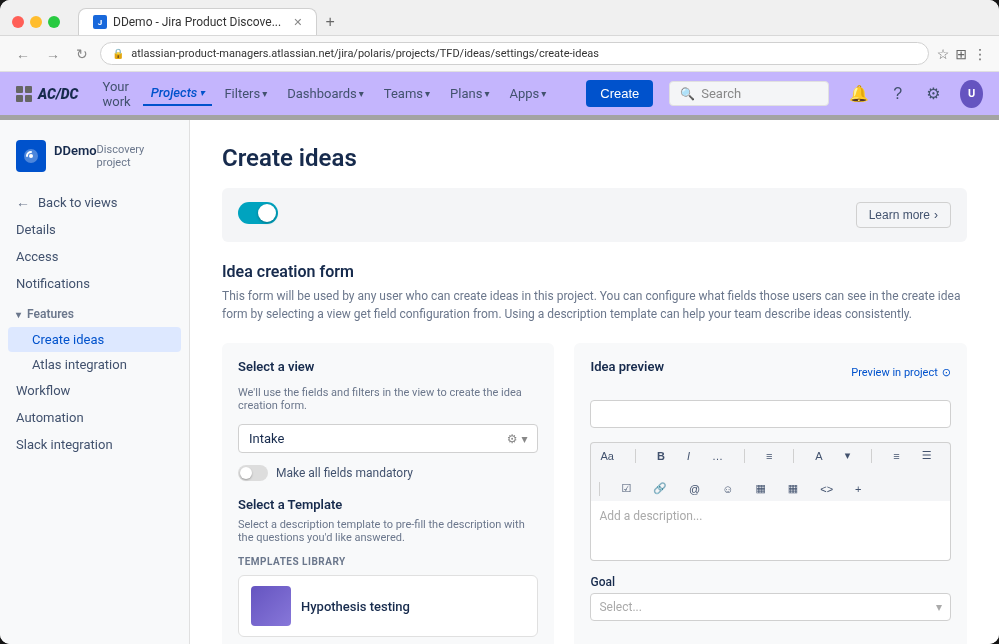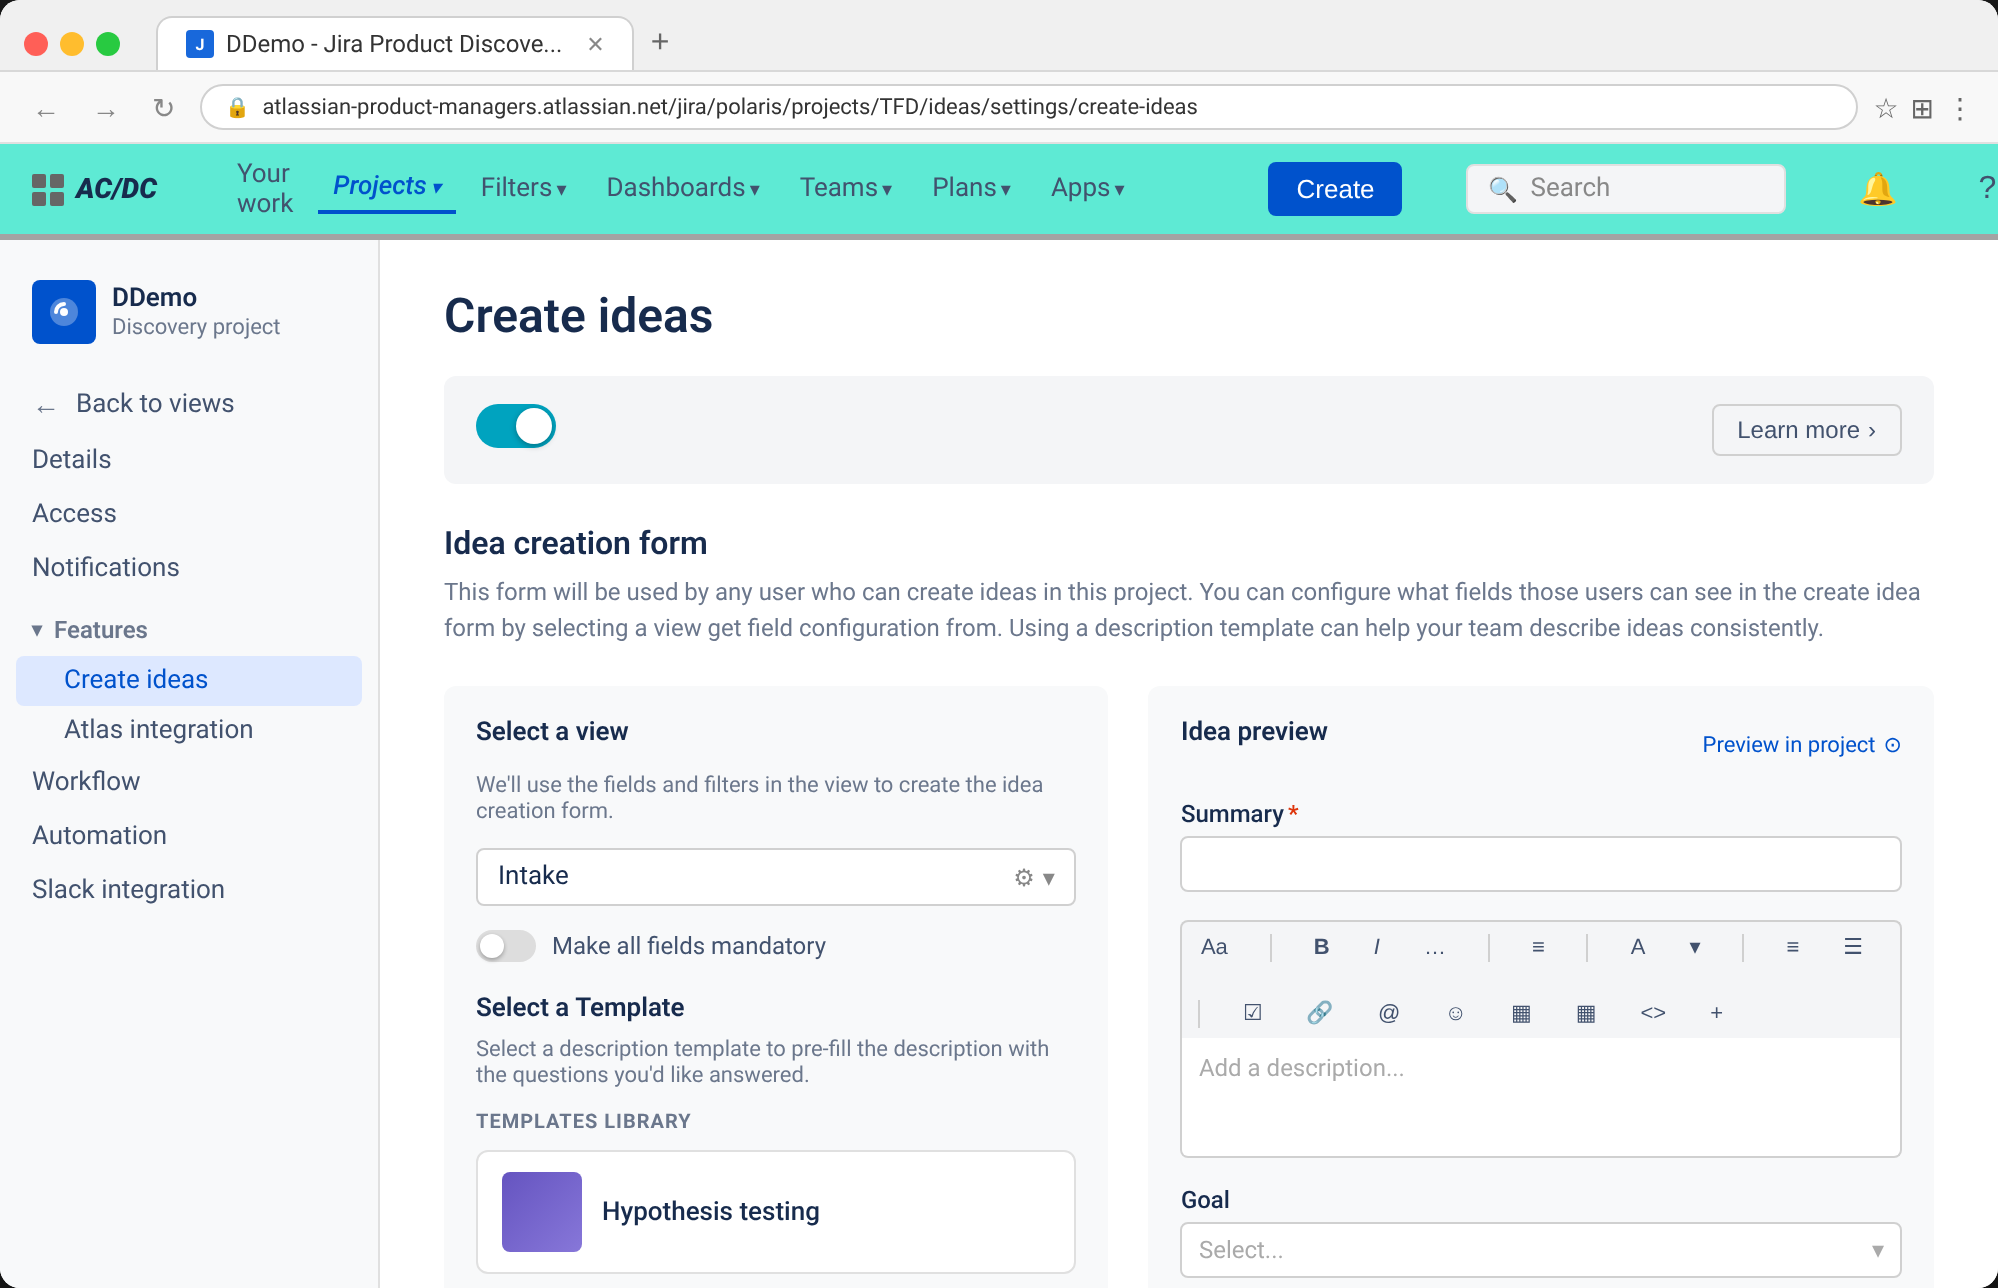--- a/index.html
+++ b/index.html
@@ -80,26 +80,26 @@
     
     .app-container {
       display: flex;
       flex-direction: column;
       flex: 1;
       overflow: hidden;
     }
 
     
     .top-nav {
-      background: #5eead4;
-      border-bottom: 3px solid #a3a3a3;
+      background: #c4b5fd;
+      border-bottom: 5px solid #a3a3a3;
       padding: 0 16px;
       display: flex;
       align-items: center;
-      gap: 32px;
+      gap: 16px;
       height: 48px;
       flex-shrink: 0;
     }
     .jira-logo { display: flex; align-items: center; gap: 6px; }
     .logo-grid { display: grid; grid-template-columns: 1fr 1fr; gap: 2px; width: 16px; height: 16px; }
     .logo-dot { background: #666; border-radius: 1px; }
     .logo-text { font-weight: 900; font-size: 14px; color: #172b4d; font-style: italic; }
 
     .nav-links { display: flex; align-items: center; gap: 4px; }
     .nav-link {
@@ -161,21 +161,21 @@
       padding: 12px 0;
     }
     .project-header {
       display: flex;
       align-items: center;
       gap: 8px;
       padding: 8px 16px 16px;
     }
     .project-icon { width: 32px; height: 32px; background: #0052cc; border-radius: 4px; display: flex; align-items: center; justify-content: center; }
     .project-icon svg { width: 18px; height: 18px; }
-    .project-info { display: flex; flex-direction: column; }
+    .project-info { display: flex; flex-direction: row; }
     .project-name { font-size: 13px; font-weight: 600; color: #172b4d; }
     .project-type { font-size: 11px; color: #6b778c; }
 
     .sidebar-item {
       display: flex;
       align-items: center;
       gap: 8px;
       padding: 6px 16px;
       font-size: 13px;
       color: #42526e;
@@ -632,24 +632,20 @@
           <div class="preview-col">
             <div class="preview-header">
               <span class="col-title">Idea preview</span>
               <span class="preview-in-project">
                 <span>Preview in project</span>
                 <span>⊙</span>
               </span>
             </div>
 
             <div class="form-field">
-              <div class="field-label">
-                <span>Summary</span>
-                <span class="field-required"> *</span>
-              </div>
               <input class="field-input" type="text" style="">
             </div>
 
             <div class="form-field">
               <div class="desc-toolbar">
                 <button class="toolbar-btn">Aa</button>
                 <div class="toolbar-sep"></div>
                 <button class="toolbar-btn"><b>B</b></button>
                 <button class="toolbar-btn"><i>I</i></button>
                 <button class="toolbar-btn">…</button>

